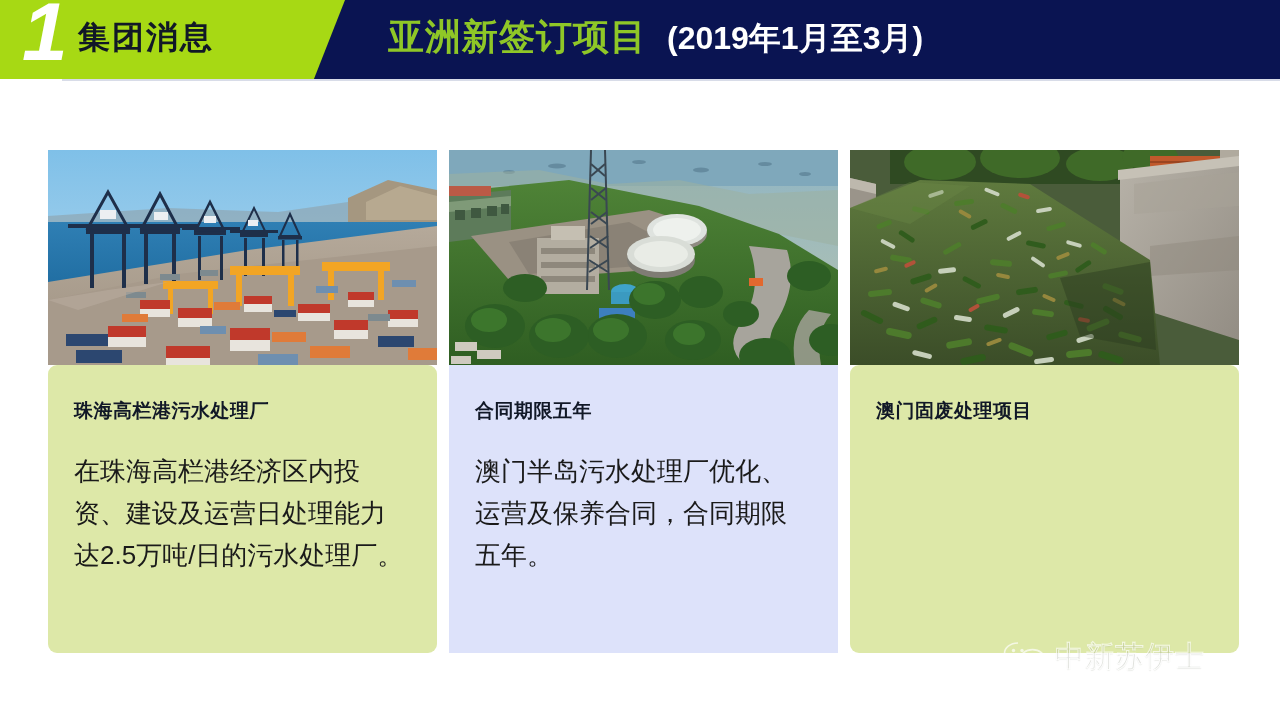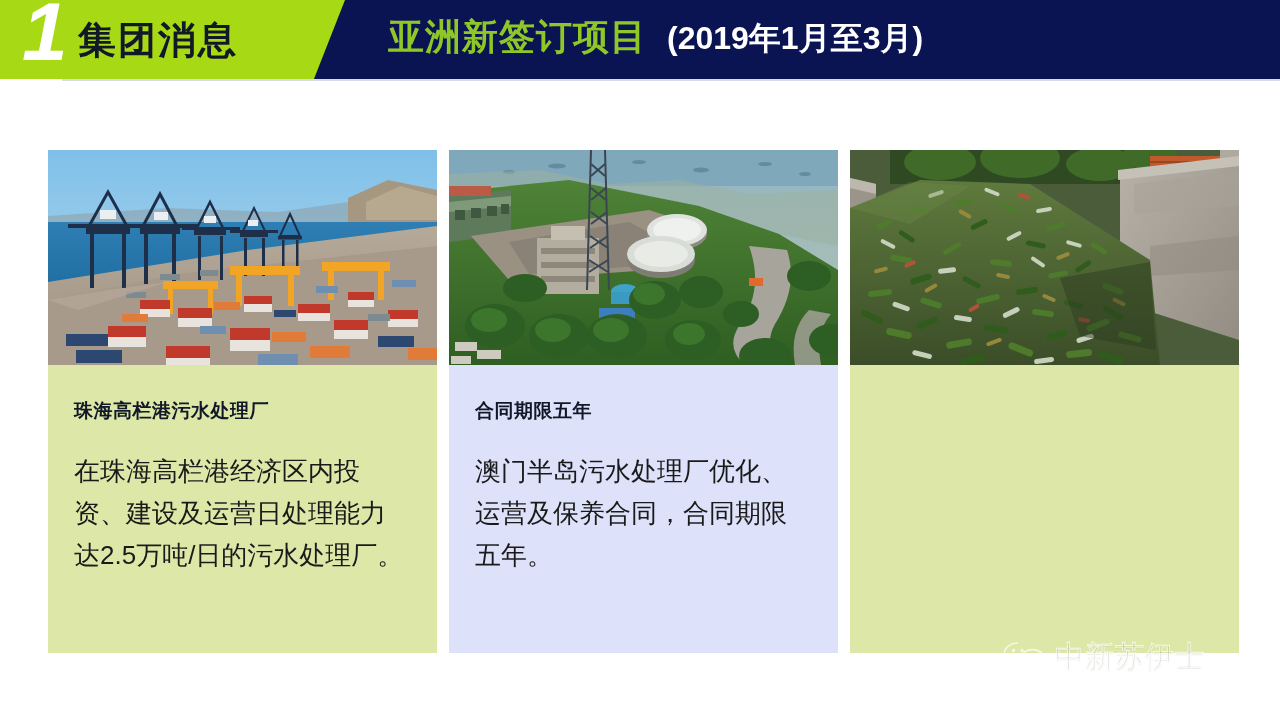--- a/index.html
+++ b/index.html
@@ -41,21 +41,21 @@
     color: #ffffff;
     font-style: italic;
     letter-spacing: -2px;
     line-height: 1;
     font-family: "Liberation Sans", "DejaVu Sans", sans-serif;
   }
   .header-section-label {
     position: absolute;
     left: 78px;
     top: 21px;
-    font-size: 38px;
+    font-size: 32px;
     font-weight: bold;
     color: #111827;
     letter-spacing: 2px;
     line-height: 1;
     white-space: nowrap;
   }
   .header-title-wrap {
     position: absolute;
     left: 388px;
     top: 15px;
@@ -113,21 +113,21 @@
     flex: none;
   }
   .card-photo svg { display: block; width: 100%; height: 100%; }
 
   
   .card-body {
     flex: 1 1 auto;
     padding: 34px 26px 20px 26px;
     box-sizing: border-box;
   }
-  .card-body.theme-green { background: #dde8a8; }
+  .card-body.theme-green { background: #dde8a8; border-radius: 9px; }
   .card-body.theme-blue  { background: #dde2fa; }
 
   .card-title {
     font-size: 19px;
     font-weight: bold;
     color: #111827;
     letter-spacing: 0.5px;
     line-height: 1.3;
     margin: 0 0 26px 0;
   }
@@ -538,20 +538,21 @@
             <rect x="54" y="112" width="12" height="4" rx="2" transform="rotate(-24 60 114)"></rect>
             <rect x="228" y="168" width="12" height="4" rx="2" transform="rotate(10 234 170)"></rect>
             <rect x="118" y="156" width="12" height="4" rx="2" transform="rotate(-30 124 158)"></rect>
           </g>
         </g>
         <path d="M0 58 L60 32 L120 36 L60 74 Z" fill="#6d8a48" opacity="0.35"></path>
         <path d="M210 128 L300 112 L306 200 L230 186 Z" fill="#2b3a1e" opacity="0.45"></path>
       </svg>
     </div>
     <div class="card-body theme-green">
+      <h3 class="card-title">澳门固废处理项目</h3>
     </div>
   </div>
 </div>
 
 <div class="watermark">
   <span>
     <svg width="44" height="32" viewBox="0 0 44 32">
       <g fill="none" stroke="#ffffff" stroke-width="1.6" opacity="0.95">
         <path d="M15 3 C7 3 1.5 8 1.5 13.4 C1.5 16.6 3.6 19.4 6.8 21.2 L5.2 25.6 L10.4 22.9 C11.9 23.3 13.4 23.5 15 23.5 C15.4 23.5 15.8 23.5 16.2 23.4"></path>
         <path d="M29.5 9.6 C22.4 9.6 17 14.1 17 19.4 C17 24.7 22.4 29.2 29.5 29.2 C31 29.2 32.4 29 33.7 28.7 L38.4 31.1 L37 27.2 C40 25.5 42 22.7 42 19.4 C42 14.1 36.6 9.6 29.5 9.6 Z"></path>

